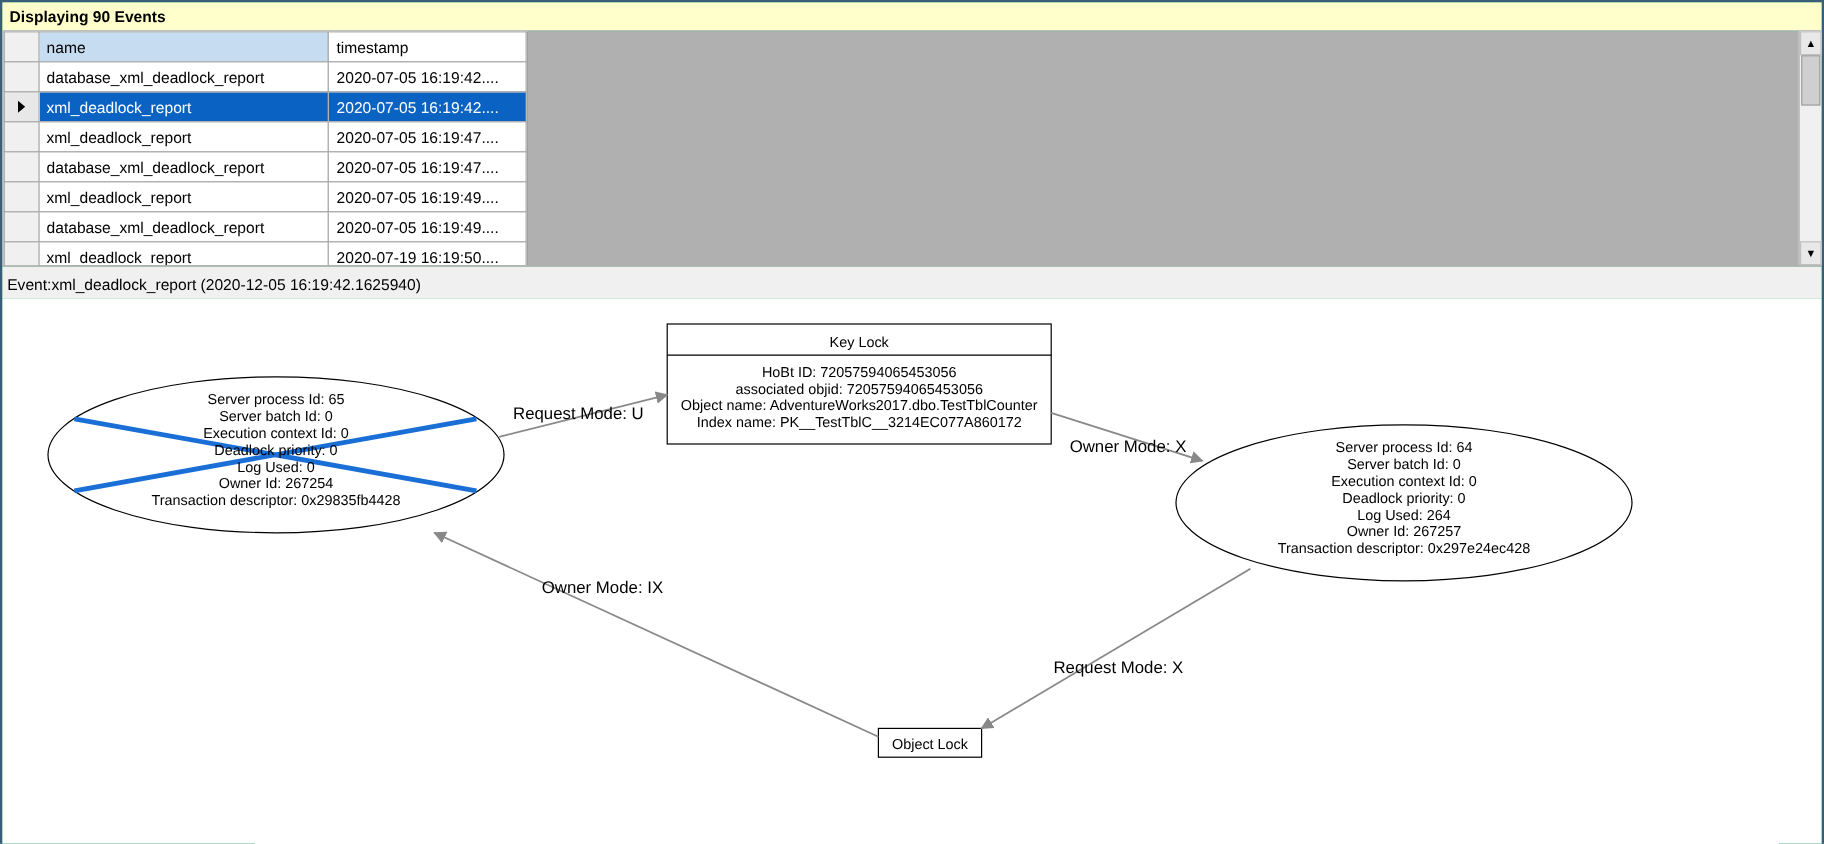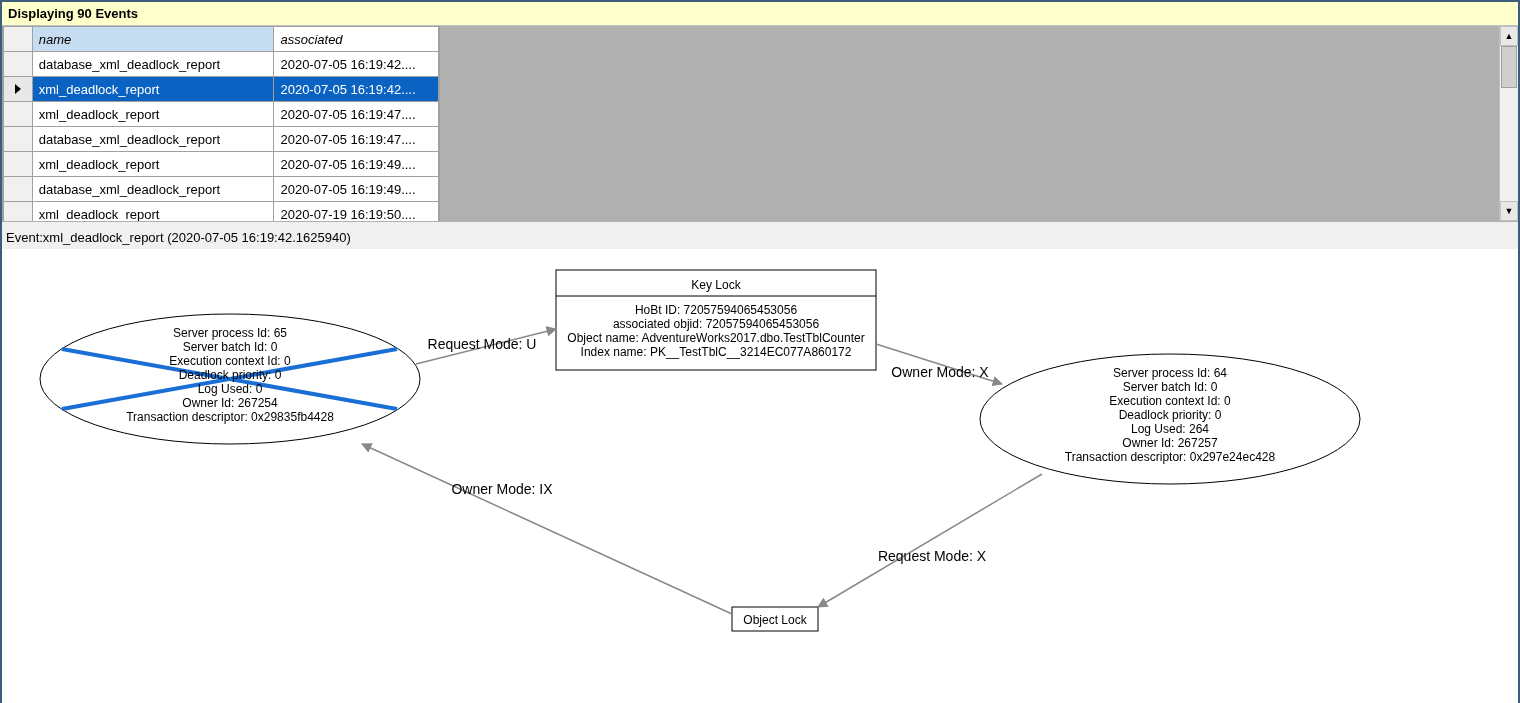--- a/index.html
+++ b/index.html
@@ -56,21 +56,20 @@
     font-weight: normal;
     height: 18px;
   }
   .grid .rowhdr {
     width: 28px;
     background: #f0f0f0;
     text-align: center;
   }
   .grid thead th {
     background: #fff;
-    font-style: italic;
   }
   .grid thead th.col-name {
     background: #c6dcf0;
   }
   .col-name { width: 235px; }
   .col-ts   { width: 160px; }
   .grid tr.selected td { background: #0a63c2; color: #fff; }
   .grid tr.selected .rowhdr { background: #e8e8e8; color:#000; }
   .grid .rowptr {
     display:inline-block;
@@ -152,21 +151,21 @@
       <table>
         <colgroup>
             <col class="rowhdr">
             <col class="col-name">
             <col class="col-ts">
           </colgroup>
         <thead>
           <tr>
             <th class="rowhdr"></th>
             <th class="col-name"><span>name</span></th>
-            <th class="col-ts"><span>associated</span></th>
+            <th class="col-ts"><span>timestamp</span></th>
           </tr>
         </thead>
         <tbody id="grid-body">
             <tr>
               <td class="rowhdr"></td>
               <td>database_xml_deadlock_report</td>
               <td>2020-07-05 16:19:42....</td>
             </tr>
             <tr class="selected">
               <td class="rowhdr"><span class="rowptr"></span></td>
@@ -204,21 +203,21 @@
     <div class="vscroll">
       <div class="btn">▲</div>
       <div class="track">
         <div class="thumb"></div>
       </div>
       <div class="btn">▼</div>
     </div>
   </div>
 
   <div class="detail-header">
-    <span>Event:xml_deadlock_report (2020-07-05 16:19:42.1625940)</span>
+    <span>Event:xml_deadlock_report (2020-12-05 16:19:42.1625940)</span>
   </div>
 
 
   <div class="graph-pane">
     <svg class="graph-svg" width="1510" height="420">
       <defs>
         <marker id="arrow" viewBox="0 0 10 10" refX="9" refY="5" markerWidth="7" markerHeight="7" orient="auto-start-reverse">
           <path d="M 0 0 L 10 5 L 0 10 z" fill="#888"></path>
         </marker>
       </defs>

